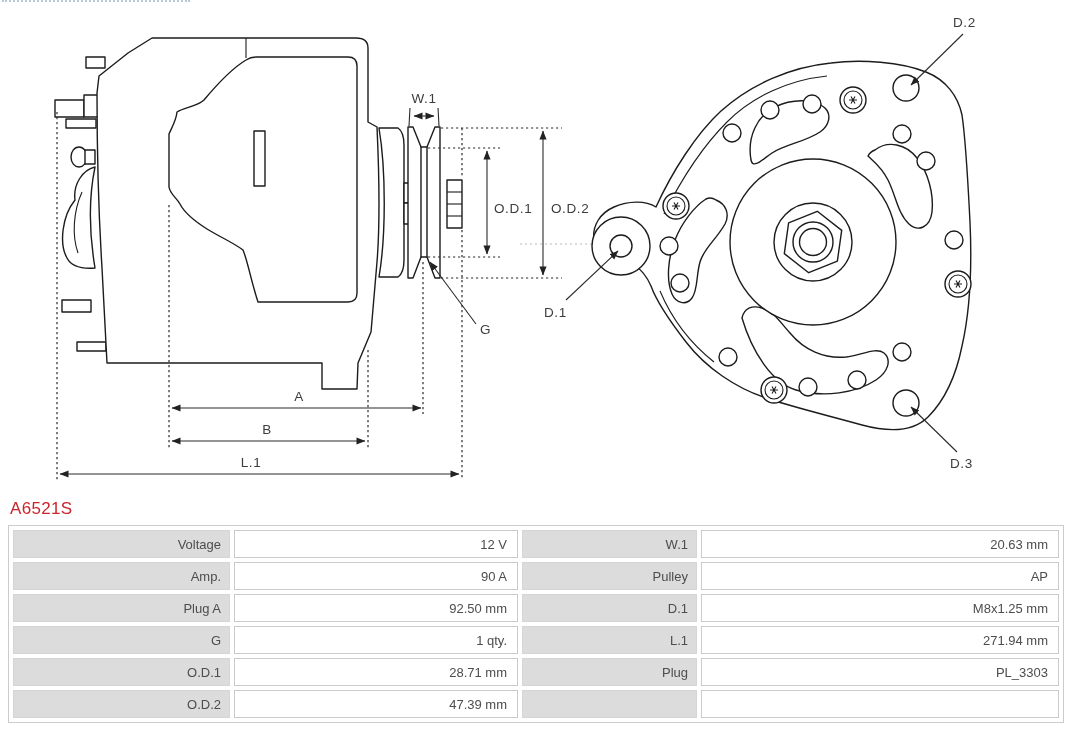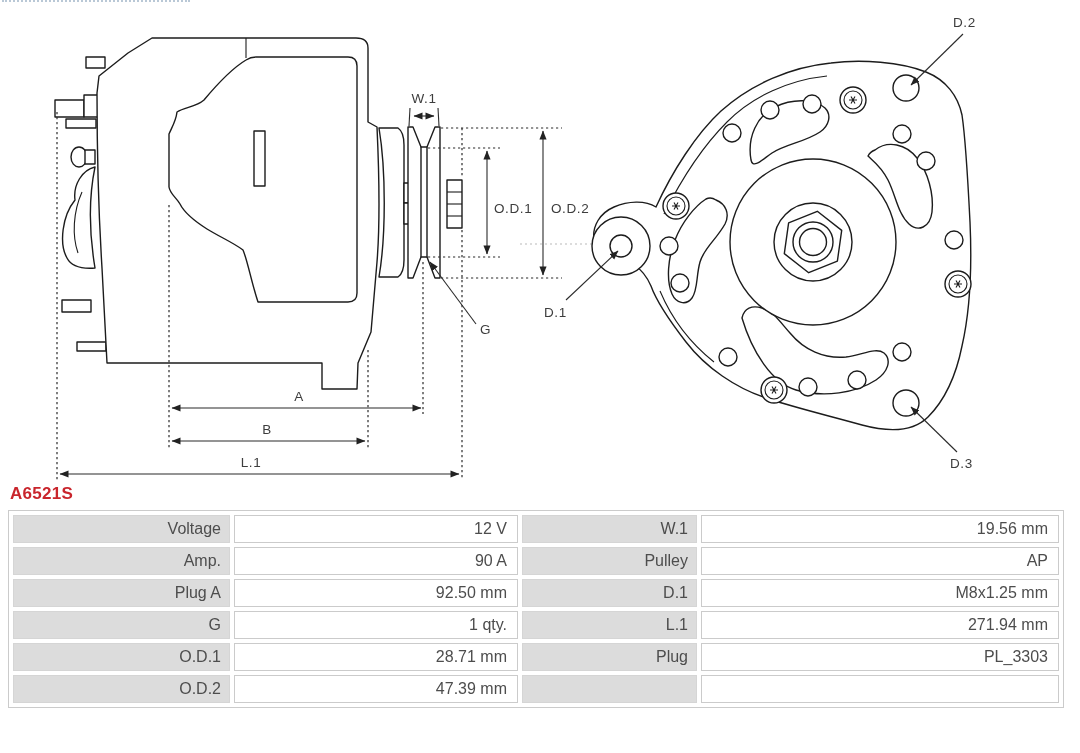--- a/index.html
+++ b/index.html
@@ -1,21 +1,21 @@
 <!DOCTYPE html>
 <html><head>
 <meta charset="utf-8">
 <style>
   html,body{margin:0;padding:0;background:#fff;}
   body{width:1080px;height:753px;font-family:"Liberation Sans","DejaVu Sans",sans-serif;position:relative;overflow:hidden;}
   .top-artifact{position:absolute;top:0;left:2px;width:188px;height:0;border-top:2px dotted #b9c8d6;}
   .drawing-wrap{width:1080px;height:483px;position:relative;}
-  .part-heading{margin:1px 0 6px 10px;font-size:17px;font-weight:bold;color:#c9252c;letter-spacing:0.3px;}
+  .part-heading{margin:16px 0 6px 10px;font-size:17px;font-weight:normal;color:#c9252c;letter-spacing:0.3px;}
   table.spec{border-collapse:separate;border-spacing:4px;margin-left:8px;background:#fff;border:1px solid #cbcbcb;}
-  table.spec td{height:26px;font-size:16px;color:#4d4d4d;text-align:right;vertical-align:middle;white-space:nowrap;}
+  table.spec td{height:26px;font-size:13px;color:#4d4d4d;text-align:right;vertical-align:middle;white-space:nowrap;}
   td.lbl{background:#dcdcdc;border:1px solid #d5d5d5;padding:0 8px 0 6px;}
   td.val{background:#ffffff;border:1px solid #cbcbcb;padding:0 10px 0 6px;}
   td.c-l1{width:201px;}
   td.c-v1{width:266px;}
   td.c-l2{width:159px;}
   td.c-v2{width:340px;}
   svg .ln{stroke:#1c1c1c;stroke-width:1.4;fill:none;stroke-linejoin:round;stroke-linecap:round;}
   svg .lnf{stroke:#1c1c1c;stroke-width:1.4;fill:#ffffff;stroke-linejoin:round;}
   svg .thin{stroke:#1c1c1c;stroke-width:1.1;fill:none;}
   svg .dim{stroke:#2b2b2b;stroke-width:1.1;fill:none;}
@@ -240,21 +240,21 @@
 </div>
 
 <div class="part-heading">A6521S</div>
 
 <table class="spec">
   <tbody>
     <tr>
       <td class="lbl c-l1">Voltage</td>
       <td class="val c-v1">12 V</td>
       <td class="lbl c-l2">W.1</td>
-      <td class="val c-v2">19.56 mm</td>
+      <td class="val c-v2">20.63 mm</td>
     </tr>
     <tr>
       <td class="lbl c-l1">Amp.</td>
       <td class="val c-v1">90 A</td>
       <td class="lbl c-l2">Pulley</td>
       <td class="val c-v2">AP</td>
     </tr>
     <tr>
       <td class="lbl c-l1">Plug A</td>
       <td class="val c-v1">92.50 mm</td>

